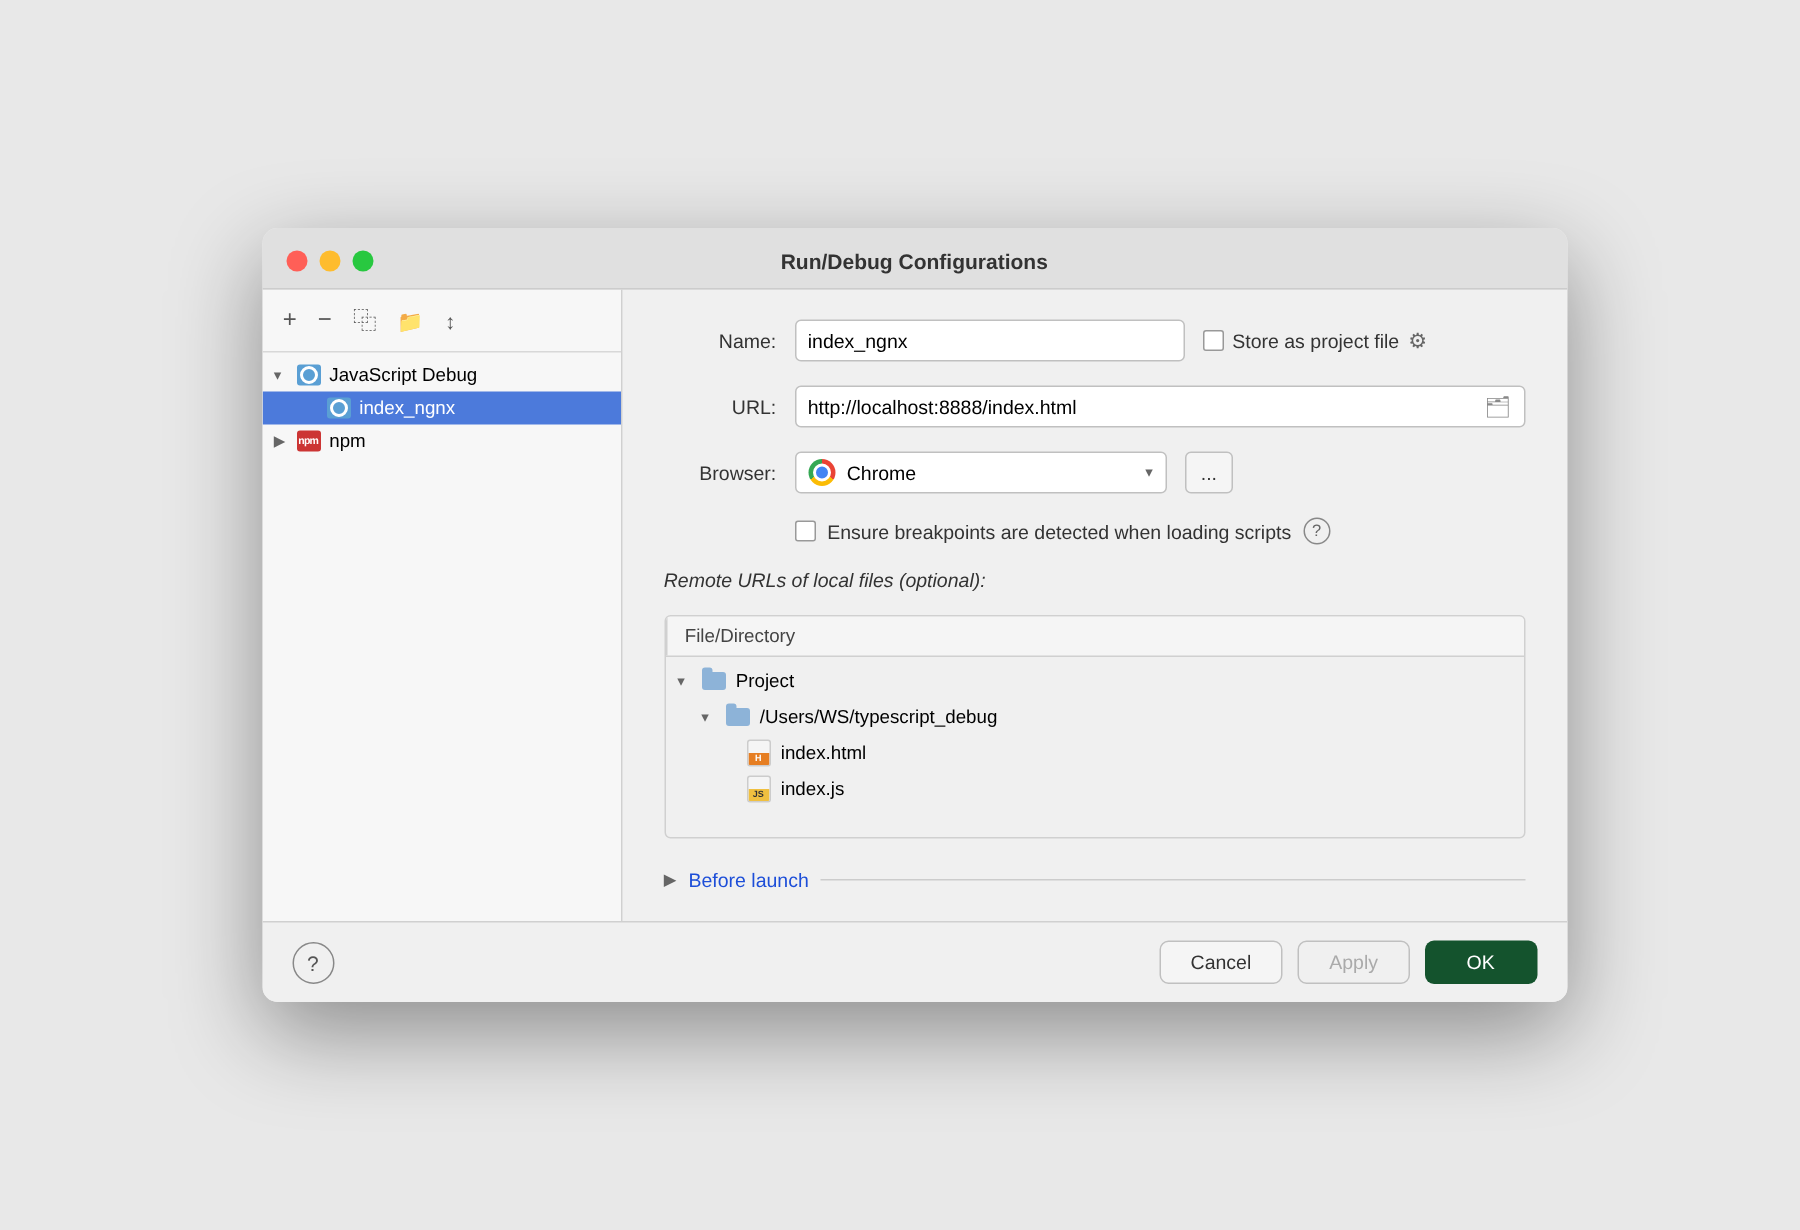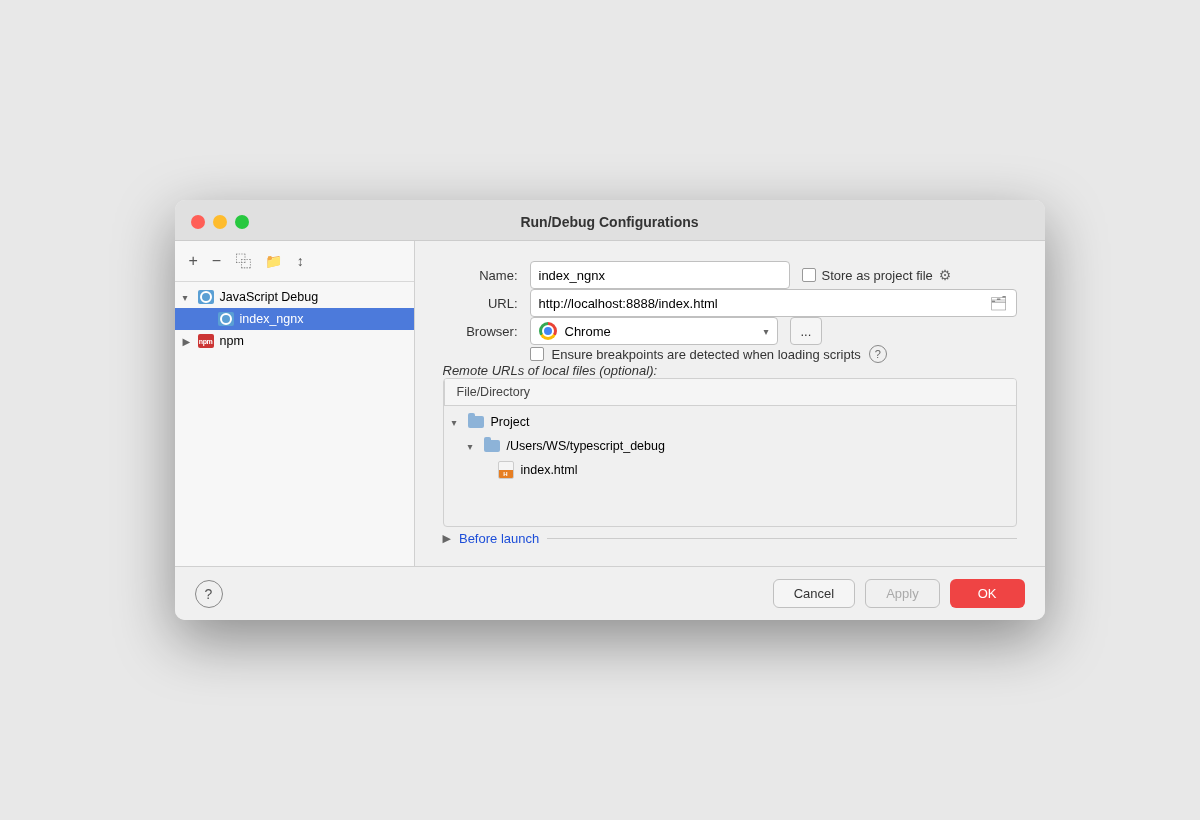--- a/index.html
+++ b/index.html
@@ -192,21 +192,21 @@
     .tree-label {
       font-size: 12.5px;
     }
 
     
     .main-panel {
       flex: 1;
       padding: 20px 28px;
       display: flex;
       flex-direction: column;
-      gap: 0;
+      gap: 16px;
     }
 
     .form-row {
       display: flex;
       align-items: center;
       gap: 12px;
     }
 
     .form-label {
       width: 75px;
@@ -572,21 +572,21 @@
       background: #f0f0f0;
       cursor: pointer;
       font-size: 13px;
       color: #aaa;
     }
 
     .btn-ok {
       padding: 6px 28px;
       border: none;
       border-radius: 6px;
-      background: #ef4444;
+      background: #14532d;
       cursor: pointer;
       font-size: 13px;
       color: white;
       font-weight: 500;
     }
 
     .name-row-right {
       display: flex;
       align-items: center;
       gap: 0;
@@ -720,20 +720,28 @@
 
           <div class="file-tree-row" style="padding-left: 52px;">
             <div class="file-tree-icon">
               <div class="html-file-icon">
                 <span class="html-file-badge">H</span>
               </div>
             </div>
             <span>index.html</span>
           </div>
 
+          <div class="file-tree-row" style="padding-left: 52px;">
+            <div class="file-tree-icon">
+              <div class="js-file-icon">
+                <span class="js-file-badge">JS</span>
+              </div>
+            </div>
+            <span>index.js</span>
+          </div>
         </div>
       </div>
 
       <div class="before-launch-section">
         <span class="before-launch-arrow">▶</span>
         <span class="before-launch-label">Before launch</span>
         <div class="before-launch-line"></div>
       </div>
     </div>
   </div>

